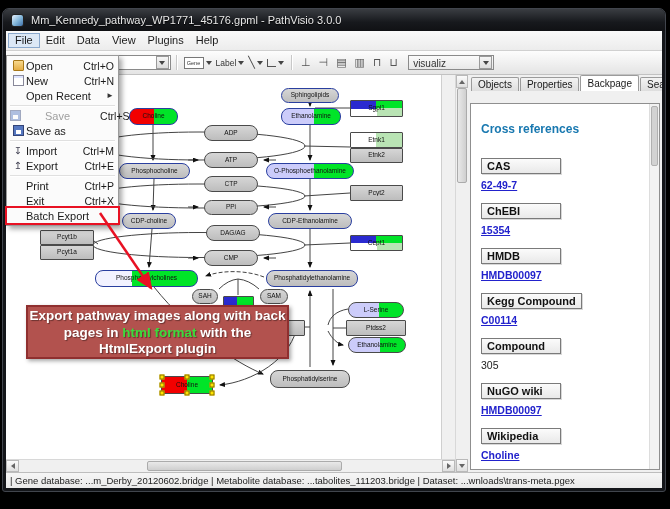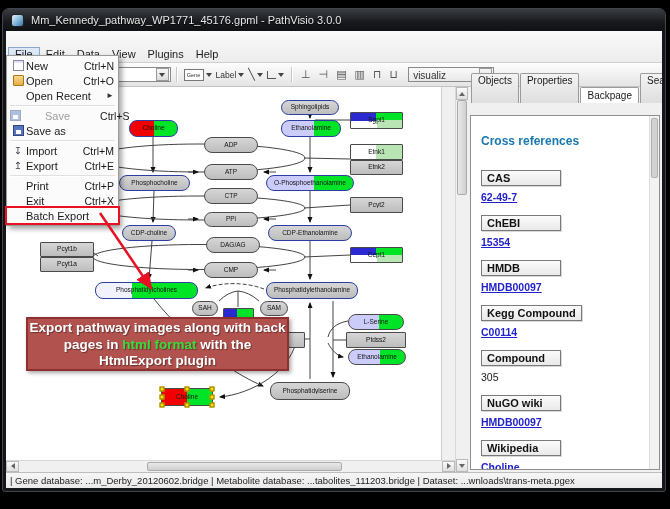--- a/index.html
+++ b/index.html
@@ -15,22 +15,22 @@
     background:linear-gradient(#3a3d42,#17191d 60%,#101114);
     border-radius:6px 6px 0 0; display:flex; align-items:center; padding-left:8px; }
   #app-icon { width:13px; height:13px; border-radius:3px;
     background:linear-gradient(135deg,#e8f2ff,#7fb4d8 55%,#3f6fa8); border:1px solid #222; }
   #window-title { color:#e8e8e8; font-size:11px; margin-left:7px; white-space:nowrap;
     text-shadow:0 1px 1px #000; }
   #win-body { position:absolute; left:3px; right:3px; top:22px; bottom:3px;
     background:#f0f0f0; display:flex; flex-direction:column; overflow:hidden; }
 
   
-  #menubar { height:32px; background:linear-gradient(#fafafa,#ececec);
-    border-bottom:1px solid #d0d0d0; display:flex; align-items:flex-end;
+  #menubar { height:20px; background:linear-gradient(#fafafa,#ececec);
+    border-bottom:1px solid #d0d0d0; display:flex; align-items:center;
     font-size:11px; color:#1a1a1a; padding-left:2px; }
   .menu-item { padding:0 6px; height:15px; line-height:15px; cursor:default; }
   .menu-item.active { background:#dce8f6; border:1px solid #8aa8cc; line-height:13px; }
 
   
   #toolbar { height:24px; background:linear-gradient(#fdfdfd,#e4e4e4);
     border-bottom:1px solid #c2c2c2; display:flex; align-items:center;
     padding-left:54px; font-size:10px; color:#333; }
   #zoom-label { font-size:9px; color:#222; margin-right:3px; }
   .combo { background:#fff; border:1px solid #8a8a8a; height:15px; display:flex;
@@ -105,21 +105,21 @@
   #hscroll .sb-btn { width:13px; }
   #h-track { flex:1; position:relative; }
   #h-thumb { position:absolute; left:128px; top:1px; bottom:1px; width:195px;
     background:linear-gradient(#e9e9e9,#cfcfcf); border:1px solid #ababab; border-radius:2px; }
 
   
   #panel { flex:1; background:#f0f0f0; display:flex; flex-direction:column; min-width:0; }
   #tabs { height:16px; display:flex; align-items:flex-end; padding-left:3px; }
   .tab { font-size:10px; color:#1a1a1a; background:linear-gradient(#f3f3f3,#dedede);
     border:1px solid #9b9b9b; border-bottom:none; padding:1px 6px 1px 6px; margin-right:1px;
-    border-radius:2px 2px 0 0; height:30px; line-height:12px; }
+    border-radius:2px 2px 0 0; height:14px; line-height:12px; }
   .tab.active { background:#fff; height:16px; line-height:14px; position:relative; z-index:2; }
   #panel-box { flex:1; margin:12px 2px 2px 2px; background:#fff; border:1px solid #8f8f8f;
     position:relative; overflow:hidden; }
   #panel-inner { position:absolute; inset:0 10px 0 0; padding:6px 4px 4px 10px; overflow:hidden; }
   #backpage-heading { color:#1878b0; font-weight:bold; font-size:12px; margin:12px 0 20px 0; }
   .bp-section { margin-bottom:10px; }
   .bp-header { display:inline-block; min-width:80px; border:1px solid #7a7a7a;
     background:linear-gradient(#fbfbfb,#e9e9e9); font-weight:bold; font-size:11px;
     padding:1px 5px; color:#111; box-shadow:1px 1px 0 #d8d8d8; }
   .bp-value { margin-top:5px; font-size:10.5px; }
@@ -423,31 +423,31 @@
           </div>
         </div>
       </div>
 
       <div id="statusbar">| Gene database: ...m_Derby_20120602.bridge | Metabolite database: ...tabolites_111203.bridge | Dataset: ...wnloads\trans-meta.pgex</div>
     </div>
 
     <div id="file-menu">
         <div class="fm-item">
           <span class="fm-icon-cell">
+            <span class="micon open"></span>
+          </span>
+          <span class="fm-label">Open</span>
+          <span class="fm-shortcut">Ctrl+O</span>
+        </div>
+        <div class="fm-item">
+          <span class="fm-icon-cell">
             <span class="micon new"></span>
           </span>
           <span class="fm-label">New</span>
           <span class="fm-shortcut">Ctrl+N</span>
-        </div>
-        <div class="fm-item">
-          <span class="fm-icon-cell">
-            <span class="micon open"></span>
-          </span>
-          <span class="fm-label">Open</span>
-          <span class="fm-shortcut">Ctrl+O</span>
         </div>
         <div class="fm-item">
           <span class="fm-icon-cell"></span>
           <span class="fm-label">Open Recent</span>
           <span class="fm-sub">►</span>
         </div>
         <div class="menu-sep"></div>
         <div class="fm-item disabled">
           <span class="fm-icon-cell">
             <span class="micon save"></span>

